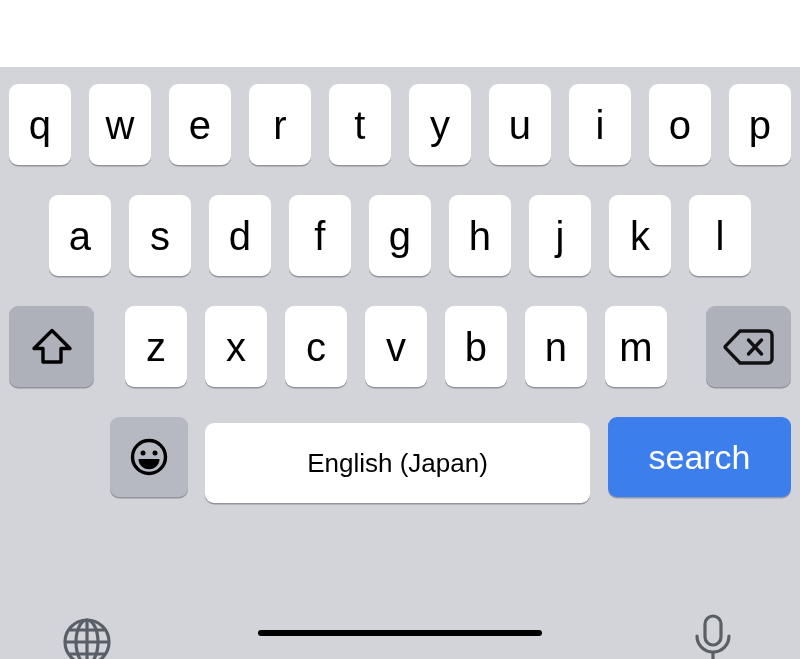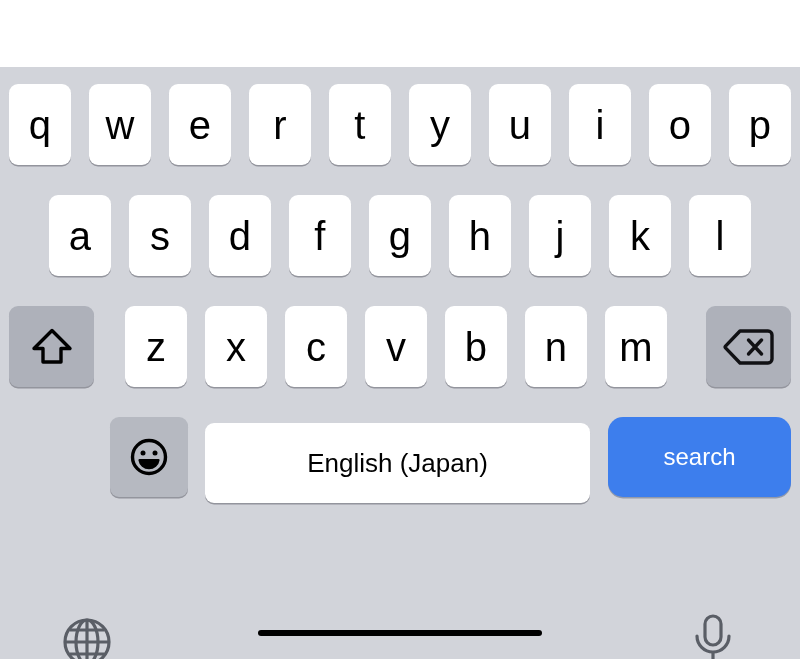--- a/index.html
+++ b/index.html
@@ -68,24 +68,23 @@
     background: #b6b9c1;
   }
   .key.space {
     background: #ffffff;
     font-size: 26px;
     font-weight: 400;
   }
   .key.action {
     background: #3d7eed;
     color: #ffffff;
-    font-size: 24px;
+    font-size: 34px;
     font-weight: 400;
     box-shadow: 0 1.5px 0 rgba(120,130,150,0.7);
-    border-radius: 15px;
   }
   .key.numkey {
     background: #b6b9c1;
     font-size: 27px;
     font-weight: 400;
     letter-spacing: 0.5px;
   }
 
   .key .glyph {
     display: flex;

